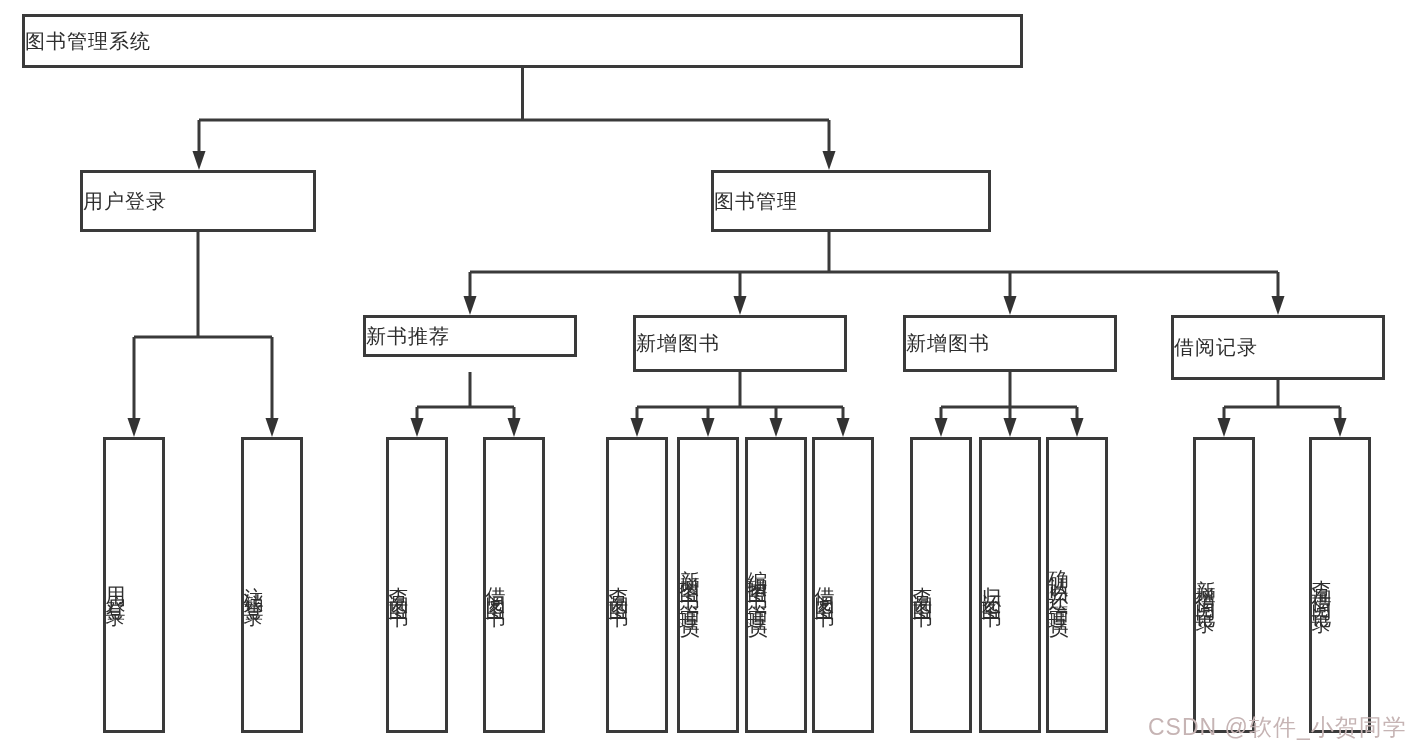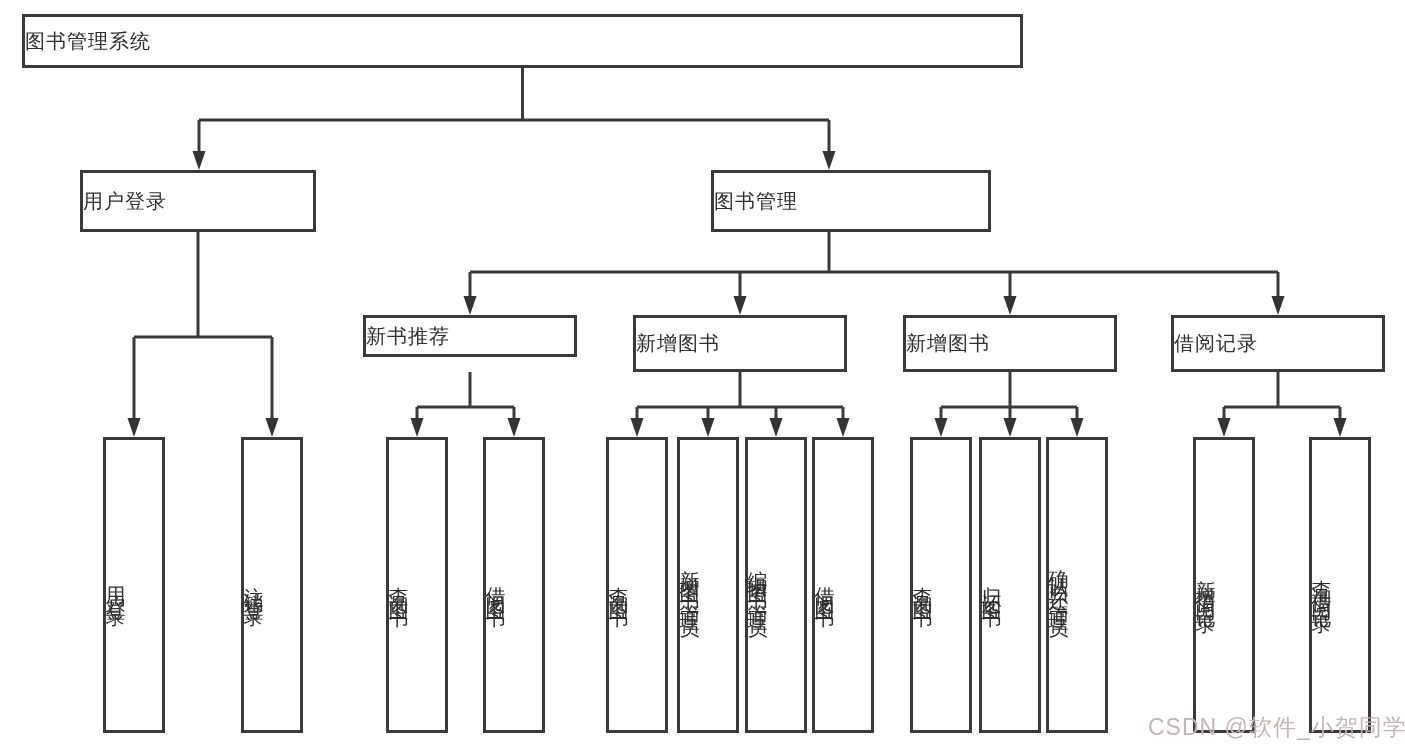--- a/index.html
+++ b/index.html
@@ -102,21 +102,21 @@
 
   <div class="node" style="left:363px; top:315px; width:214px; height:42px;">
     <span>新书推荐</span>
   </div>
   <div class="node" style="left:633px; top:315px; width:214px; height:57px;">
     <span>新增图书</span>
   </div>
   <div class="node" style="left:903px; top:315px; width:214px; height:57px;">
     <span>新增图书</span>
   </div>
-  <div class="node" style="left:1171px; top:315px; width:214px; height:57px;">
+  <div class="node" style="left:1171px; top:315px; width:214px; height:65px;">
     <span>借阅记录</span>
   </div>
 
   <div class="node leaf" style="left:103px; top:437px; width:62px; height:296px;">
     <span>用户登录</span>
   </div>
   <div class="node leaf" style="left:241px; top:437px; width:62px; height:296px;">
     <span>注销登录</span>
   </div>
 

